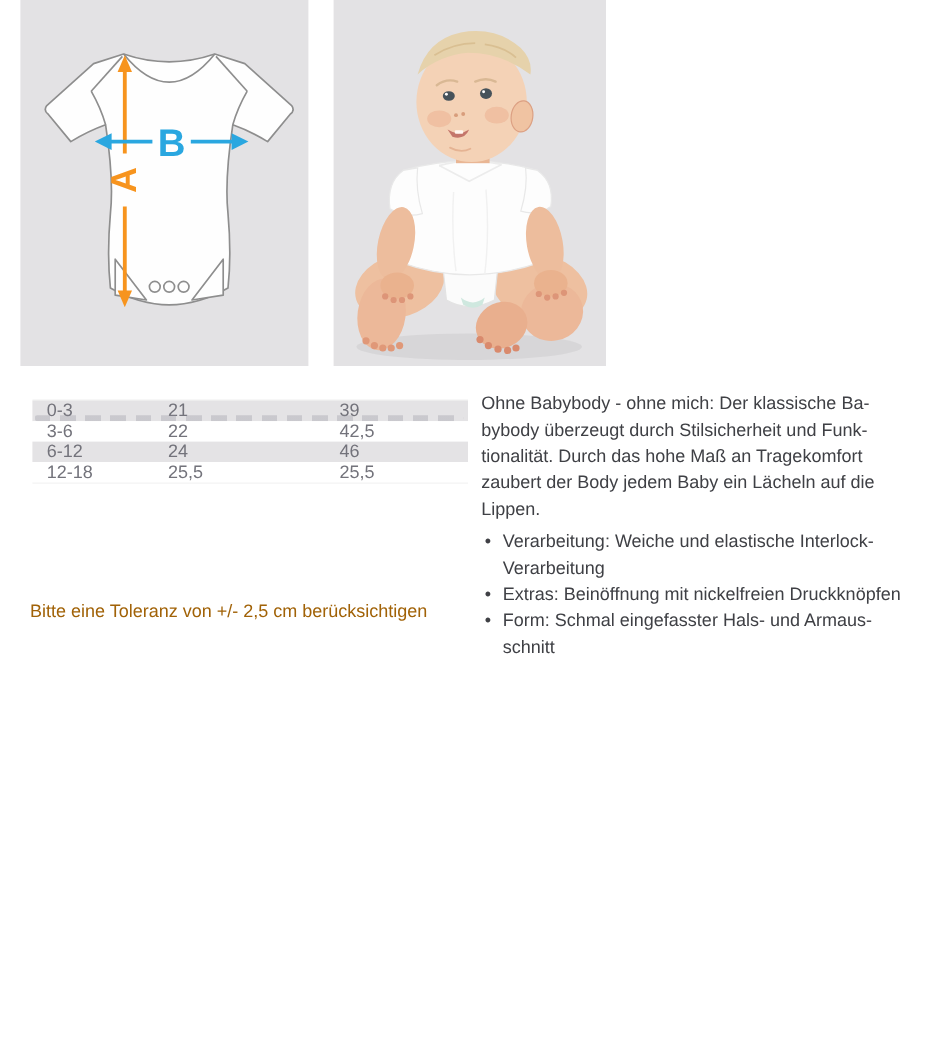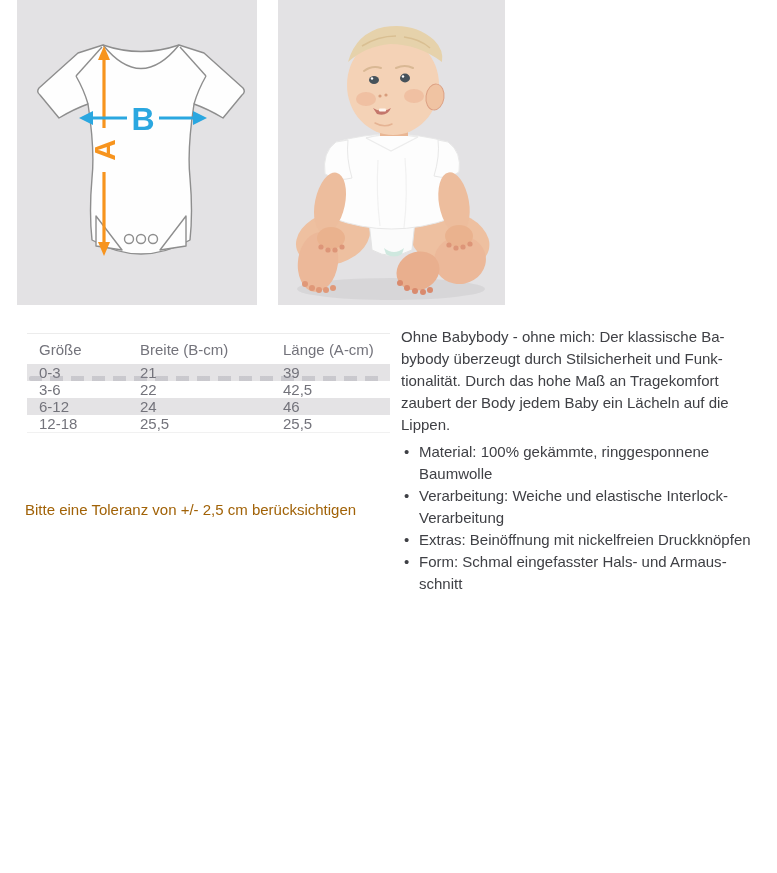--- a/index.html
+++ b/index.html
@@ -149,25 +149,20 @@
       <circle cx="125" cy="76.5" r="1.2" fill="#ffffff"></circle>
       <circle cx="102" cy="96" r="1.6" fill="#d89d7c"></circle>
       <circle cx="108" cy="95" r="1.6" fill="#d89d7c"></circle>
       <path d="M95 108 Q104 114 113 108 Q109 117 99 114 Z" fill="#c4766b"></path>
       <rect x="101" y="108.5" width="7" height="3" rx="1" fill="#fff6ef"></rect>
       <path d="M97 123 q9 5 17 1" fill="none" stroke="#e5b393" stroke-width="1.5" stroke-linecap="round"></path>
     </svg>
   </div>
 
   <div class="size-table">
-    <div class="thead">
-      <div class="hcell">Größe</div>
-      <div class="hcell">Breite (B-cm)</div>
-      <div class="hcell">Länge (A-cm)</div>
-    </div>
     <div>
         <div class="trow">
           <div class="tcell">0-3</div>
           <div class="tcell">21</div>
           <div class="tcell">39</div>
         </div>
         <div class="trow">
           <div class="tcell">3-6</div>
           <div class="tcell">22</div>
           <div class="tcell">42,5</div>
@@ -183,20 +178,19 @@
           <div class="tcell">25,5</div>
         </div>
       </div>
   </div>
 
   <div class="tolerance">Bitte eine Toleranz von +/- 2,5 cm berücksichtigen</div>
 
   <div class="description">
     <p>Ohne Babybody - ohne mich: Der klassische Ba­bybody überzeugt durch Stilsicherheit und Funk­tionalität. Durch das hohe Maß an Tragekomfort zaubert der Body jedem Baby ein Lächeln auf die Lippen.</p>
     <ul class="features">
-        <li>Material: 100% gekämmte, ringgesponnene Baumwolle</li>
         <li>Verarbeitung: Weiche und elastische Inter­lock-Verarbeitung</li>
         <li>Extras: Beinöffnung mit nickelfreien Druck­knöpfen</li>
         <li>Form: Schmal eingefasster Hals- und Armaus­schnitt</li>
       </ul>
   </div>
 
 </div>
 
 </body></html>

